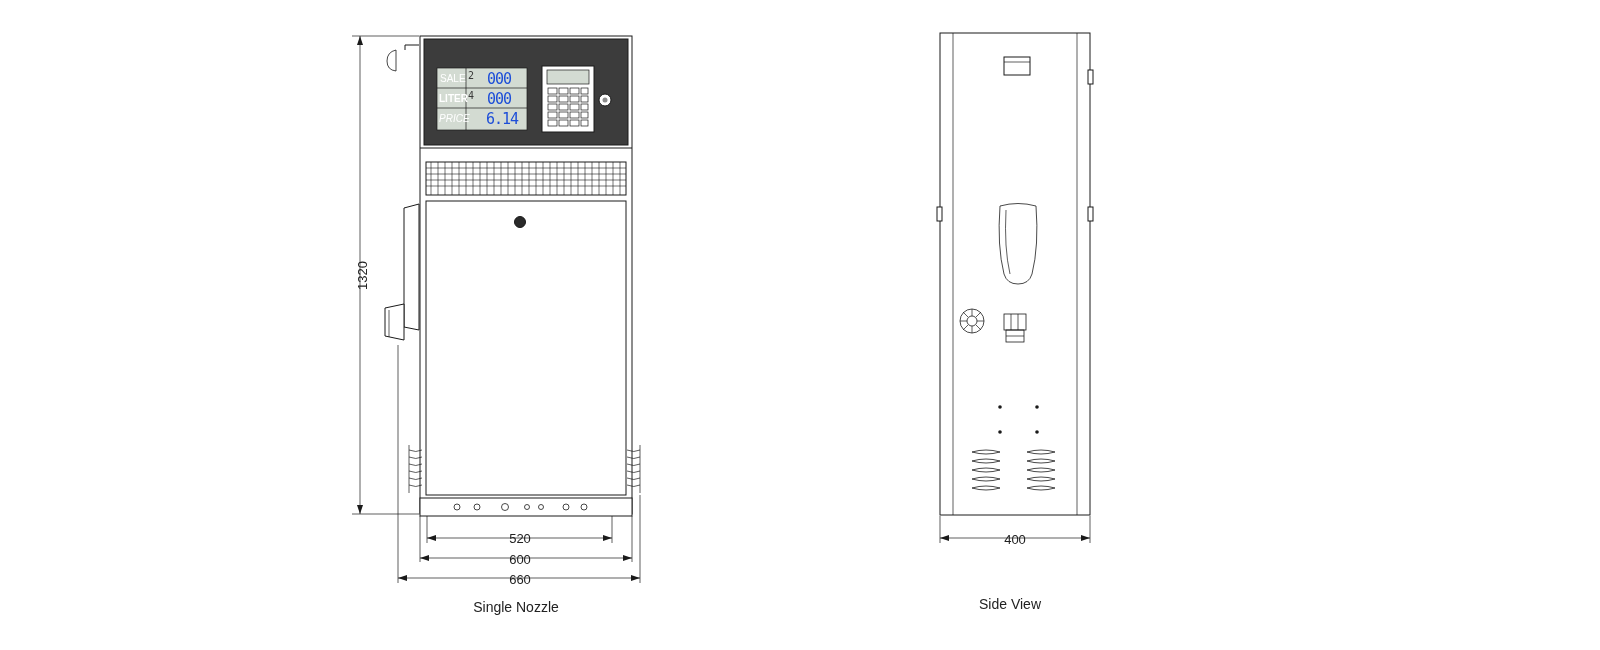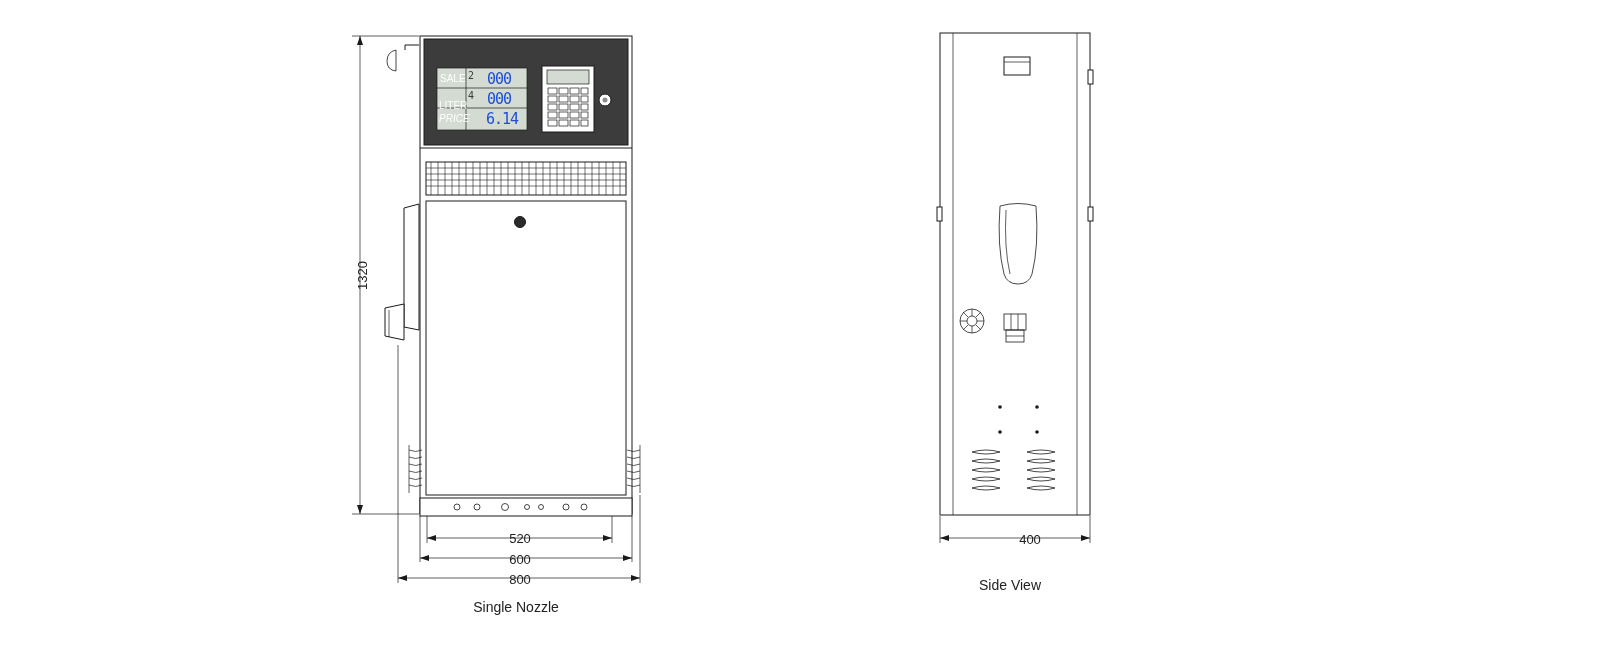--- a/index.html
+++ b/index.html
@@ -306,29 +306,29 @@
       <path d="M 940 538 l 9 -3 l 0 6 z" fill="#1a1a1a" stroke="none"></path>
       <path d="M 1090 538 l -9 -3 l 0 6 z" fill="#1a1a1a" stroke="none"></path>
     </g>
   </g>
 </svg>
 
 <div class="lbl vert" style="left:355px; top:290px;">1320</div>
 
 <div class="lbl center" style="left:520px; top:531px;">520</div>
 <div class="lbl center" style="left:520px; top:552px;">600</div>
-<div class="lbl center" style="left:520px; top:572px;">800</div>
-
-<div class="lbl center" style="left:1015px; top:532px;margin-left:15px;">400</div>
+<div class="lbl center" style="left:520px; top:572px;">660</div>
+
+<div class="lbl center" style="left:1015px; top:532px;">400</div>
 
 <div class="caption" style="left:516px; top:593px;margin-top:6px;">Single Nozzle</div>
-<div class="caption" style="left:1010px; top:577px;">Side View</div>
+<div class="caption" style="left:1010px; top:596px;">Side View</div>
 
 <div class="lcd-label" style="left:440px; top:73px;">SALE</div>
-<div class="lcd-label" style="left:439px; top:100px;">LITER</div>
+<div class="lcd-label" style="left:439px; top:93px;font-weight:bold;">LITER</div>
 <div class="lcd-label" style="left:439px; top:113px;font-style:italic;">PRICE</div>
 
 <div class="lcd-num" style="left:487px; top:70px;">000</div>
 <div class="lcd-num" style="left:487px; top:90px;">000</div>
 <div class="lcd-num" style="left:486px; top:110px;">6.14</div>
 
 <div class="lcd-small" style="left:468px; top:70px;">2</div>
 <div class="lcd-small" style="left:468px; top:90px;">4</div>
 
 </body></html>

